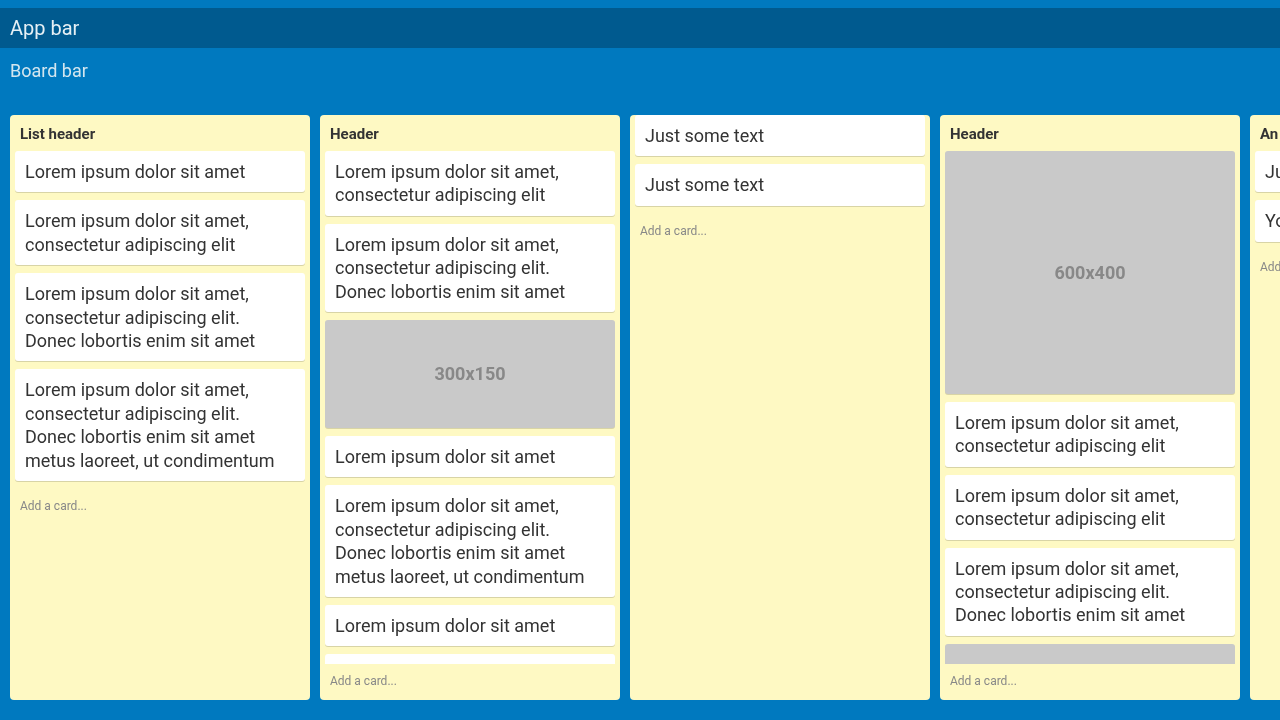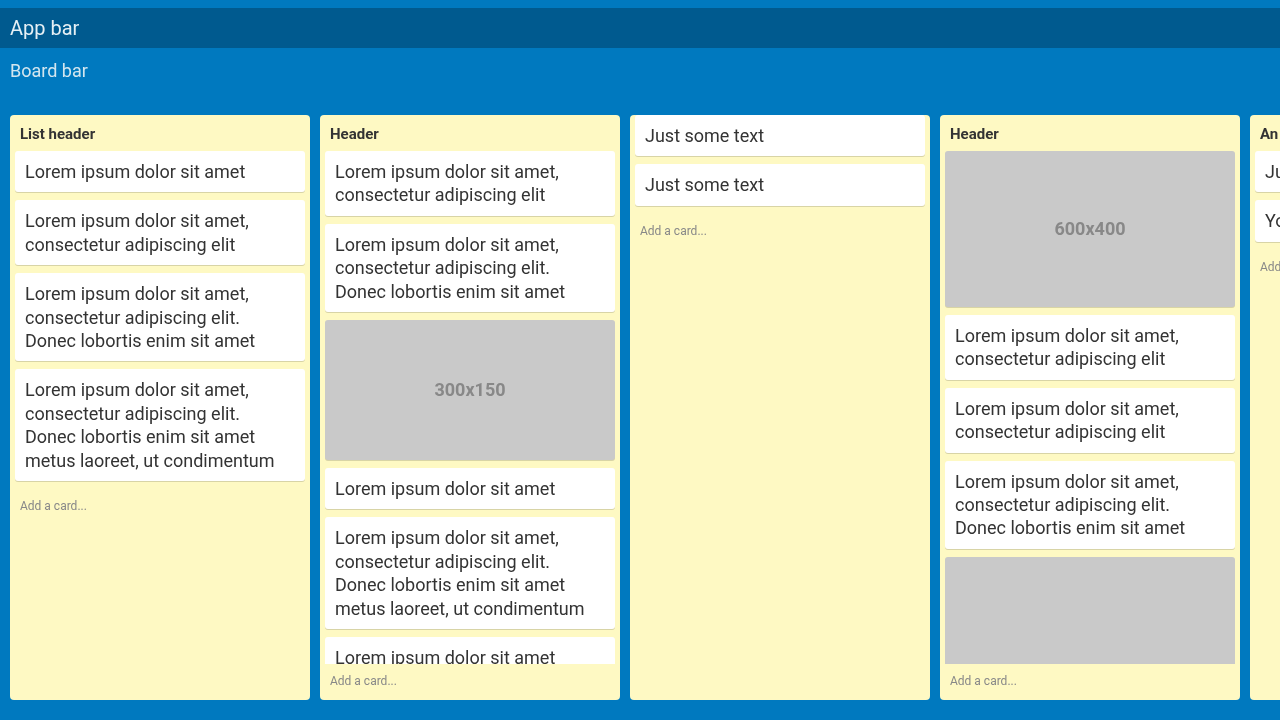--- a/index.html
+++ b/index.html
@@ -6,22 +6,22 @@
   html, body { width: 1280px; height: 720px; overflow: hidden; font-family: -apple-system, BlinkMacSystemFont, "Segoe UI", Roboto, Helvetica, Arial, sans-serif; }
   body { background: #0079bf; display: flex; flex-direction: column; }
   .app-bar { background: #005a8f; color: #e6f0f5; font-size: 20px; padding: 8px 10px; height: 40px; display: flex; align-items: center; margin-top: 8px; }
   .board-bar { color: #d3e6ef; font-size: 18px; padding: 12px 10px 10px; }
   .board { flex: 1; display: flex; flex-direction: row; padding: 0 10px 20px; gap: 10px; overflow-x: hidden; }
   .list { width: 300px; flex: 0 0 300px; background: #fef9c3; border-radius: 4px; display: flex; flex-direction: column; max-height: 604px; margin-top: 24px; }
   .list-header { font-weight: 700; color: #333; padding: 10px 10px 8px; font-size: 15px; }
   .list-cards { padding: 0 5px; overflow-y: hidden; flex: 0 1 auto; }
   .card { background: #fff; border-radius: 3px; box-shadow: 0 1px 0 rgba(0,0,0,0.15); margin-bottom: 8px; padding: 9px 10px; font-size: 18px; color: #333; line-height: 1.3; }
   .card.image { padding: 0; background: #c9c9c9; color: #888; display: flex; align-items: center; justify-content: center; font-weight: 700; font-size: 18px; }
-  .h150 { height: 140px; }
-  .h400 { height: 156px; }
+  .h150 { height: 108px; }
+  .h400 { height: 243px; }
   .hpartial { height: 122px; }
   .list-add { color: #888; font-size: 12px; padding: 10px 10px 12px; }
   .list.overflow .list-cards { max-height: 544px; }
   .list.list5 { width: 48px; flex: 0 0 48px; overflow: hidden; }
   .list.list5 .list-cards, .list.list5 .list-header, .list.list5 .list-add { width: 300px; }
 </style>
 </head>
 <body>
 
 <div class="app-bar">

